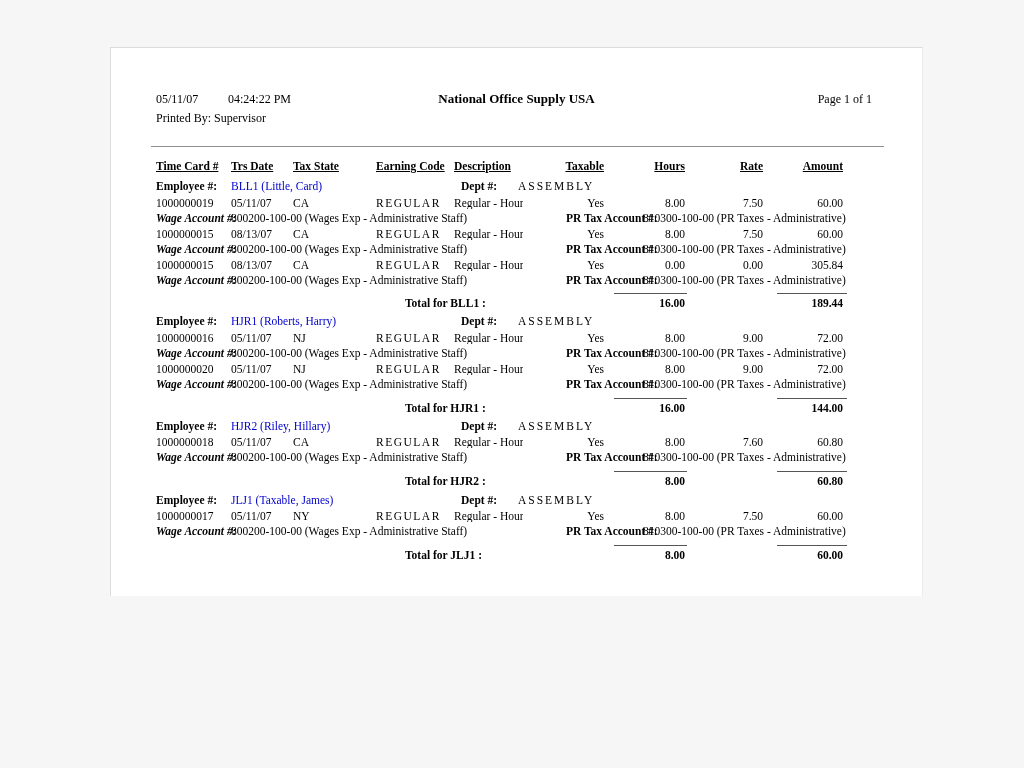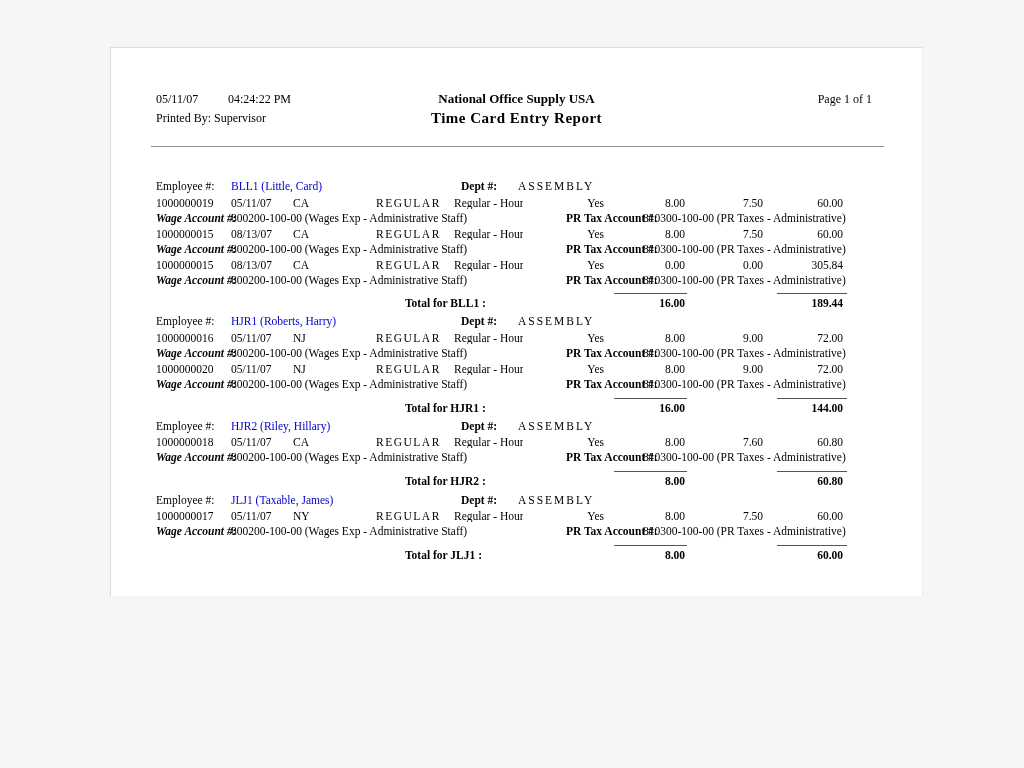--- a/index.html
+++ b/index.html
@@ -19,21 +19,21 @@
   .col-tc   { left:45px; }
   .col-date { left:120px; }
   .col-state{ left:182px; }
   .col-ec   { left:265px; letter-spacing:1.5px; }
   .col-desc { left:343px; width:69px; overflow:hidden; }
   .col-tax  { left:413px; width:80px; text-align:right; }
   .col-hours{ left:494px; width:80px; text-align:right; }
   .col-rate { left:572px; width:80px; text-align:right; }
   .col-amt  { left:652px; width:80px; text-align:right; }
   .colhead { font-weight:bold; text-decoration:underline; letter-spacing:0; }
-  .lbl-emp { left:45px; font-weight:normal; }
+  .lbl-emp { left:45px; font-weight:bold; }
   .val-emp { left:120px; color:#0000cc; }
   .lbl-dept{ left:350px; font-weight:bold;font-family:Liberation Serif, serif; }
   .val-dept{ left:407px; letter-spacing:2px; }
   .lbl-wage{ left:45px; font-weight:bold;font-style:italic; }
   .val-wage{ left:120px; }
   .lbl-prtax{ left:455px; font-weight:bold; }
   .val-prtax{ left:532px; }
   .total-label { left:294px; font-weight:bold;text-align:right; }
   .total-val { font-weight:bold; }
   .tline-hours { position:absolute; left:503px; width:73px; height:0; top:-4px; border-top:1px solid #555; }
@@ -46,24 +46,34 @@
 </head>
 <body>
 
 <div id="page">
 
   <span class="abs hdr-sm" style="left:45px;top:44px">05/11/07</span>
   <span class="abs hdr-sm" style="left:117px;top:44px">04:24:22 PM</span>
   <span class="abs company center" style="top:43px">National Office Supply USA</span>
   <span class="abs hdr-sm" style="right:50px;top:44px">Page 1 of 1</span>
   <span class="abs hdr-sm" style="left:45px;top:63px">Printed By: Supervisor</span>
-  <span class="abs title center" style="top:62px">Time Card Entry Report</span>
 
   <div class="rule" style="top:98px"></div>
 
+  <div class="row" style="top:112px">
+    <span class="cell col-tc colhead">Time Card #</span>
+    <span class="cell col-date colhead">Trs Date</span>
+    <span class="cell col-state colhead">Tax State</span>
+    <span class="cell col-ec colhead">Earning Code</span>
+    <span class="cell colhead" style="left:343px">Description</span>
+    <span class="cell col-tax colhead">Taxable</span>
+    <span class="cell col-hours colhead">Hours</span>
+    <span class="cell col-rate colhead">Rate</span>
+    <span class="cell col-amt colhead">Amount</span>
+  </div>
 
   <div class="row" style="top:132px">
     <span class="cell lbl-emp">Employee #:</span>
     <span class="cell val-emp">BLL1 (Little, Card)</span>
     <span class="cell lbl-dept">Dept #:</span>
     <span class="cell val-dept">ASSEMBLY</span>
   </div>
   <div class="row" style="top:149px">
     <span class="cell col-tc">1000000019</span>
     <span class="cell col-date">05/11/07</span>

